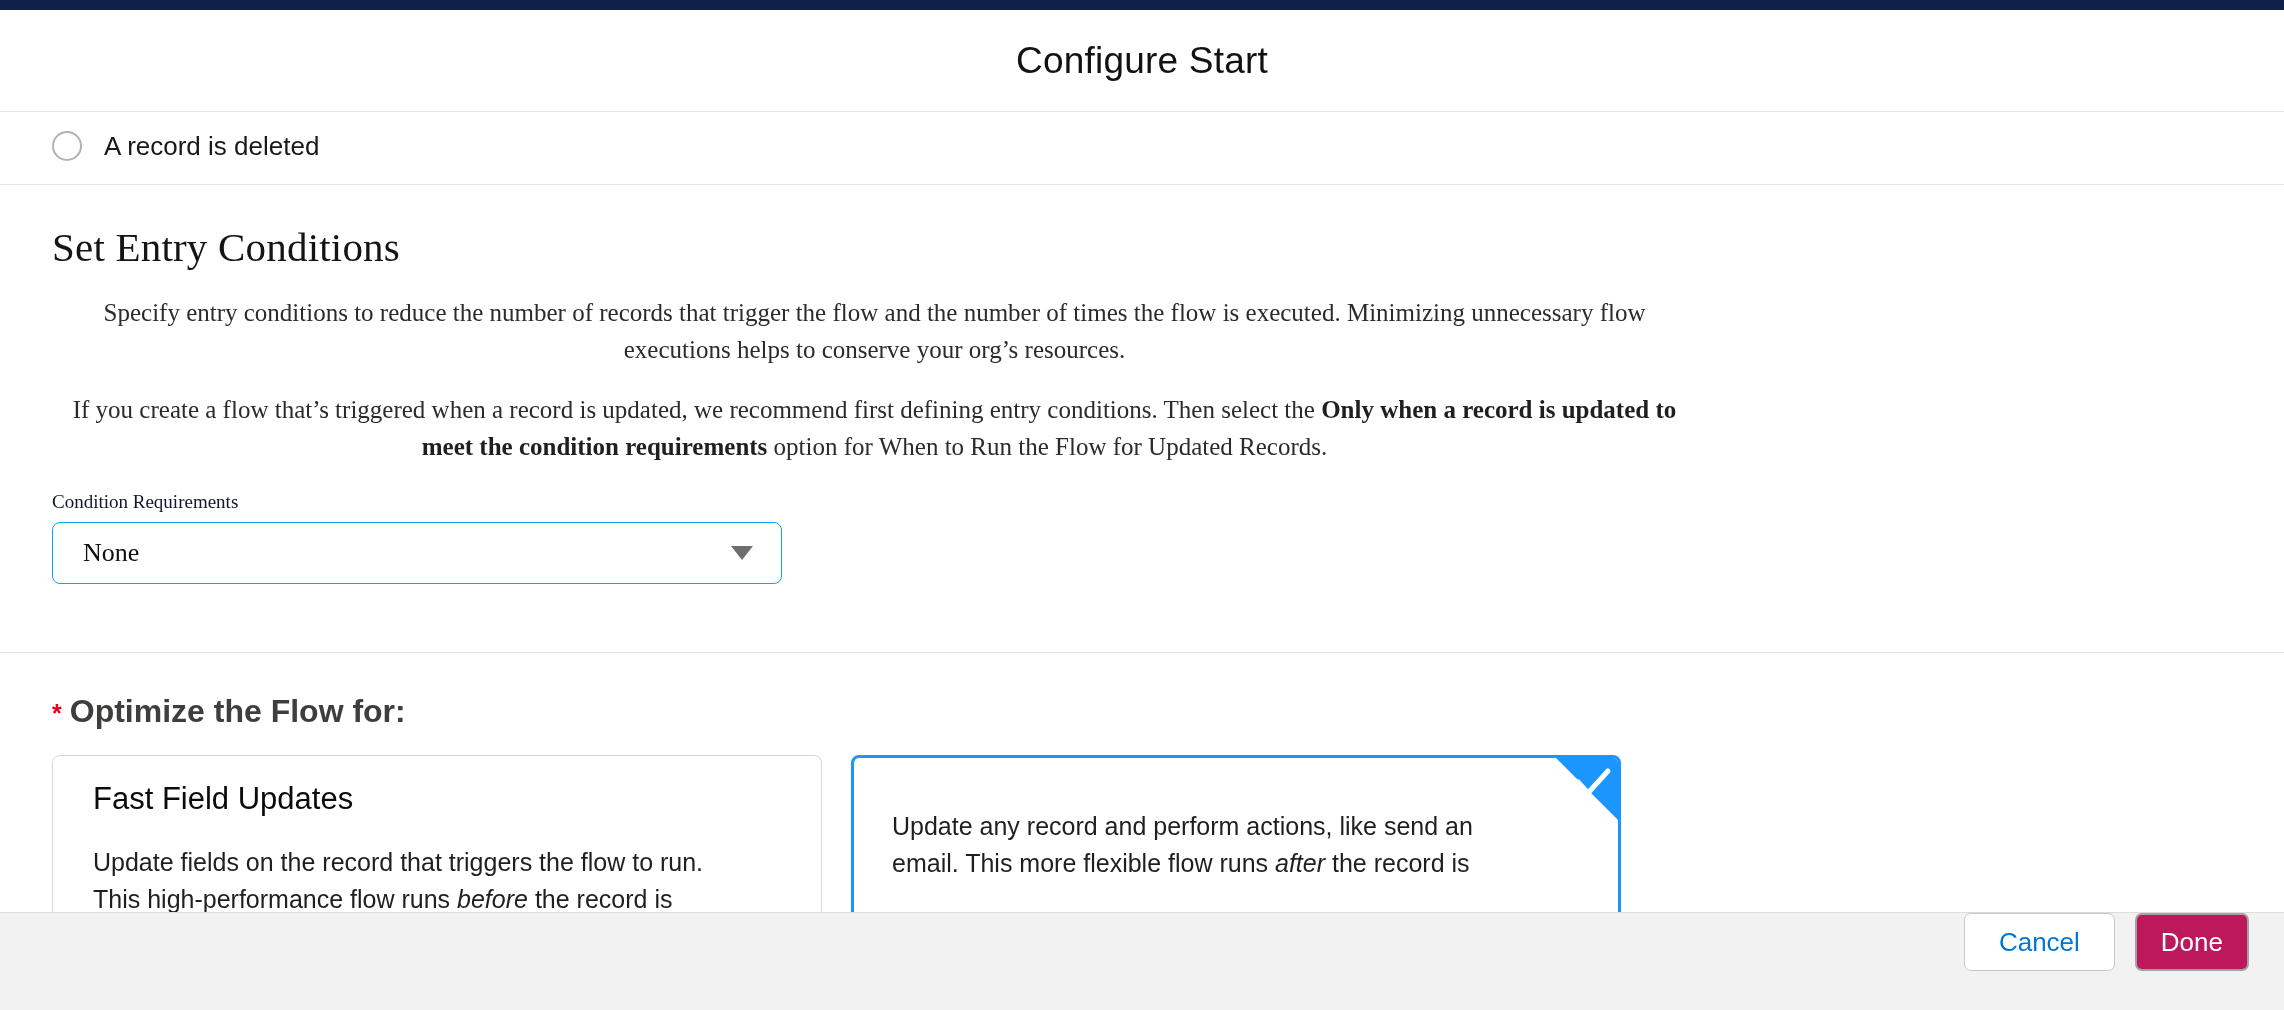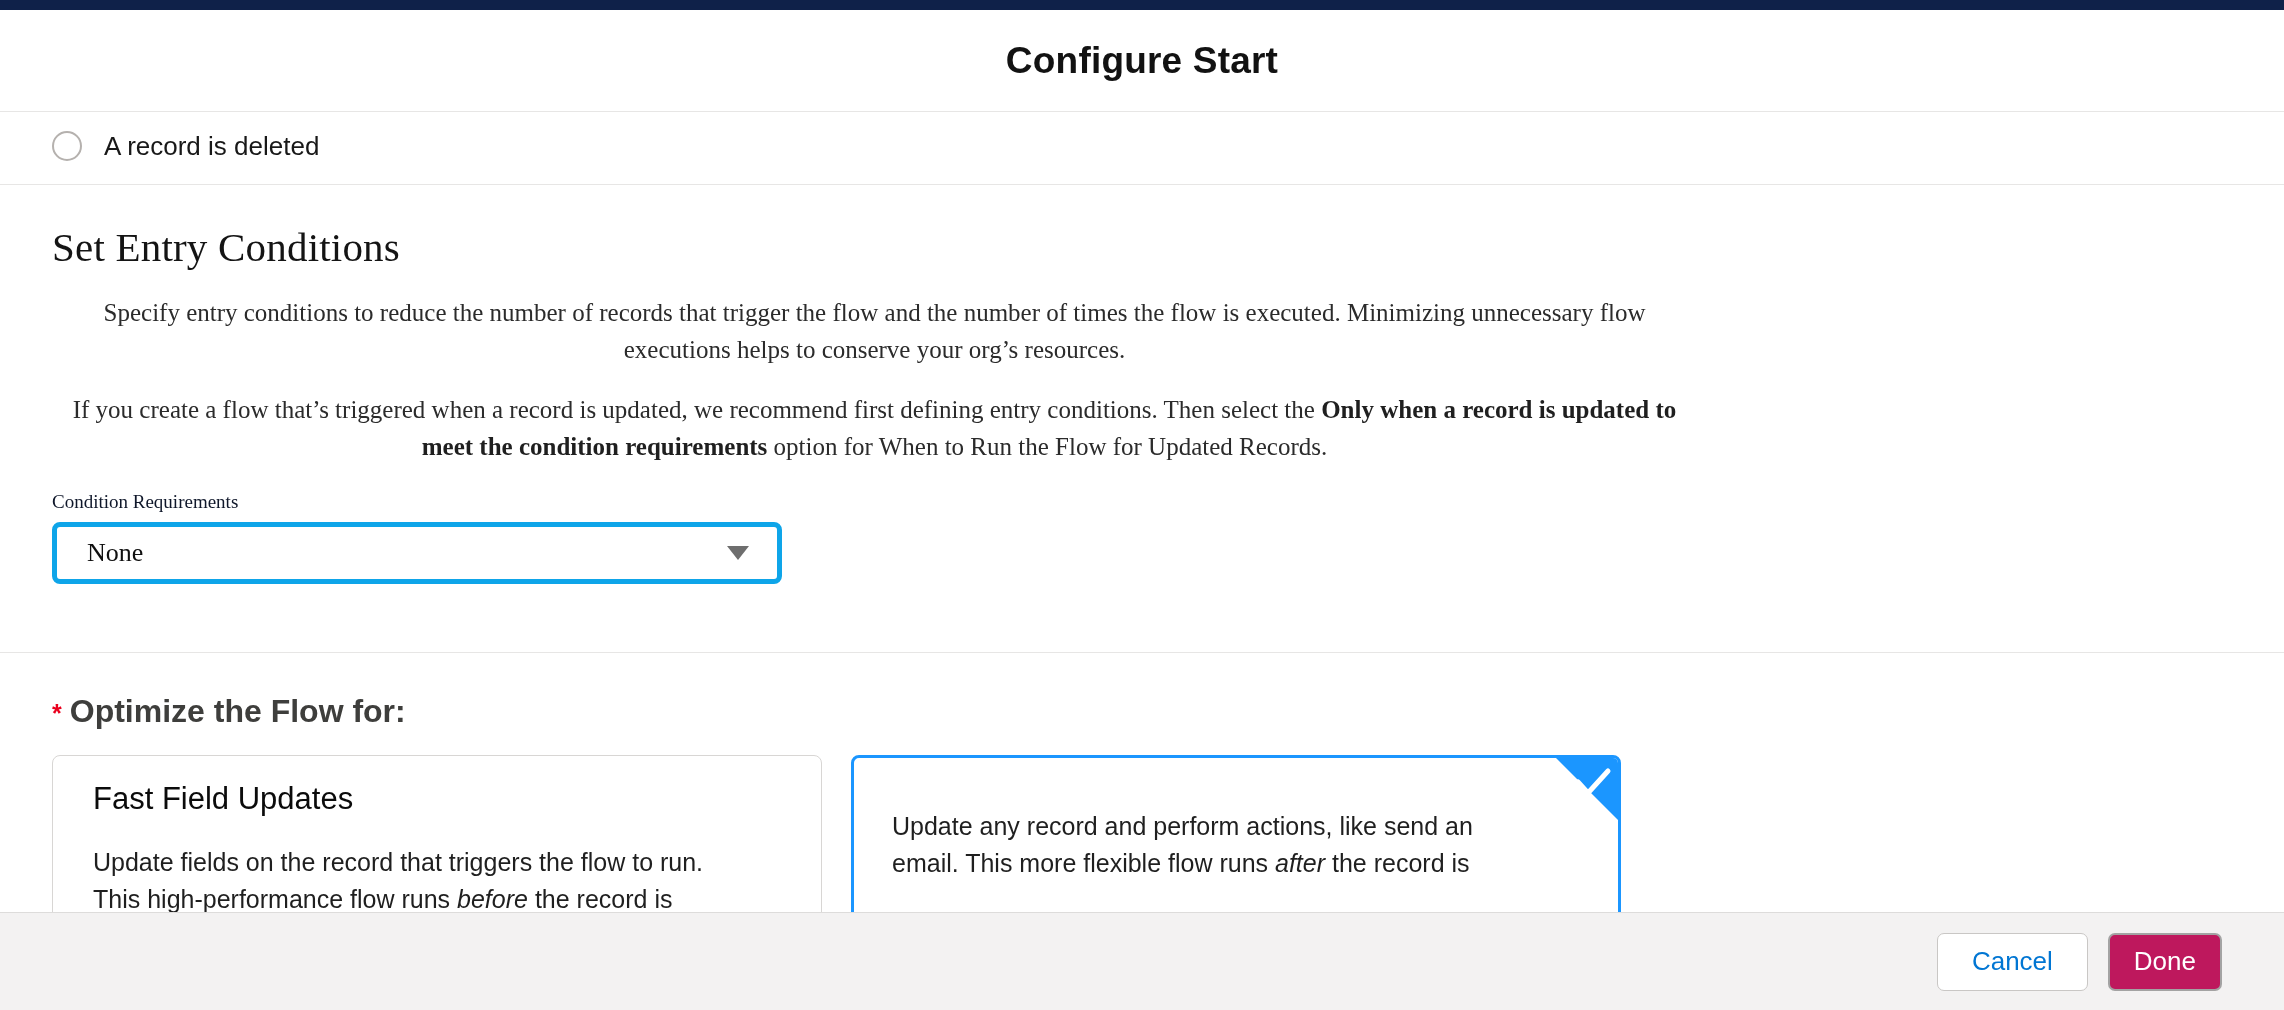--- a/index.html
+++ b/index.html
@@ -10,21 +10,21 @@
     color: #181818;
     position: relative;
   }
   .topbar { height: 10px; background: #0f2149; }
   .header {
     height: 102px;
     display: flex; align-items: center; justify-content: center;
     border-bottom: 1px solid #e7e6e5;
     background: #fff;
   }
-  .header h1 { font-size: 37px; font-weight: 700; color: #121212; letter-spacing: 0.2px; }
+  .header h1 { font-size: 37px; font-weight: 400; color: #121212; letter-spacing: 0.2px; }
 
   .radio-section {
     padding: 14px 0 18px 52px;
     border-bottom: 1px solid #e7e6e5;
   }
   .radio-row { display: flex; align-items: center; height: 40px; cursor: pointer; }
   .radio-control {
     width: 30px; height: 30px; border-radius: 50%;
     border: 2px solid #b5b1ae; background: #fff;
     display: flex; align-items: center; justify-content: center;
@@ -49,21 +49,21 @@
     font-size: 25px; line-height: 37px; color: #2b2b2b; text-align: center;
   }
   .entry-section p b { color: #1f1f1f; }
 
   .field { margin-top: 26px; }
   .field-label { font-size: 19px; color: #0f172a; display: inline-block; }
   .combobox {
     margin-top: 9px;
     width: 730px; height: 62px;
     background: #fff;
-    border: 5px solid #0ea5e9; border-radius: 8px;
+    border: 1px solid #0ea5e9; border-radius: 8px;
     display: flex; align-items: center; justify-content: space-between;
     padding: 0 28px 0 30px;
     cursor: pointer;
   }
   .combobox-value { font-size: 26px; color: #101010; }
   .caret-down {
     width: 0; height: 0;
     border-left: 11px solid transparent;
     border-right: 11px solid transparent;
     border-top: 14px solid #6e6e6e;
@@ -94,22 +94,22 @@
     border-top: 62px solid #1b96ff;
     border-left: 62px solid transparent;
   }
   .corner-check { position: absolute; top: 8px; right: 6px; }
 
   .footer {
     position: absolute; left: 0; right: 0; bottom: 0;
     height: 98px;
     background: #f3f2f2;
     border-top: 1px solid #dddcdb;
-    display: flex; align-items: center; justify-content: flex-end;
-    padding-right: 62px;
+    display: flex; justify-content: flex-end;
+    padding-right: 35px;
     z-index: 20;
   }
   .btn {
     height: 58px;
     border-radius: 7px;
     font-size: 26px;
     font-family: "Liberation Sans", "DejaVu Sans", sans-serif;
     display: inline-flex; align-items: center; justify-content: center;
     cursor: pointer;
   }

